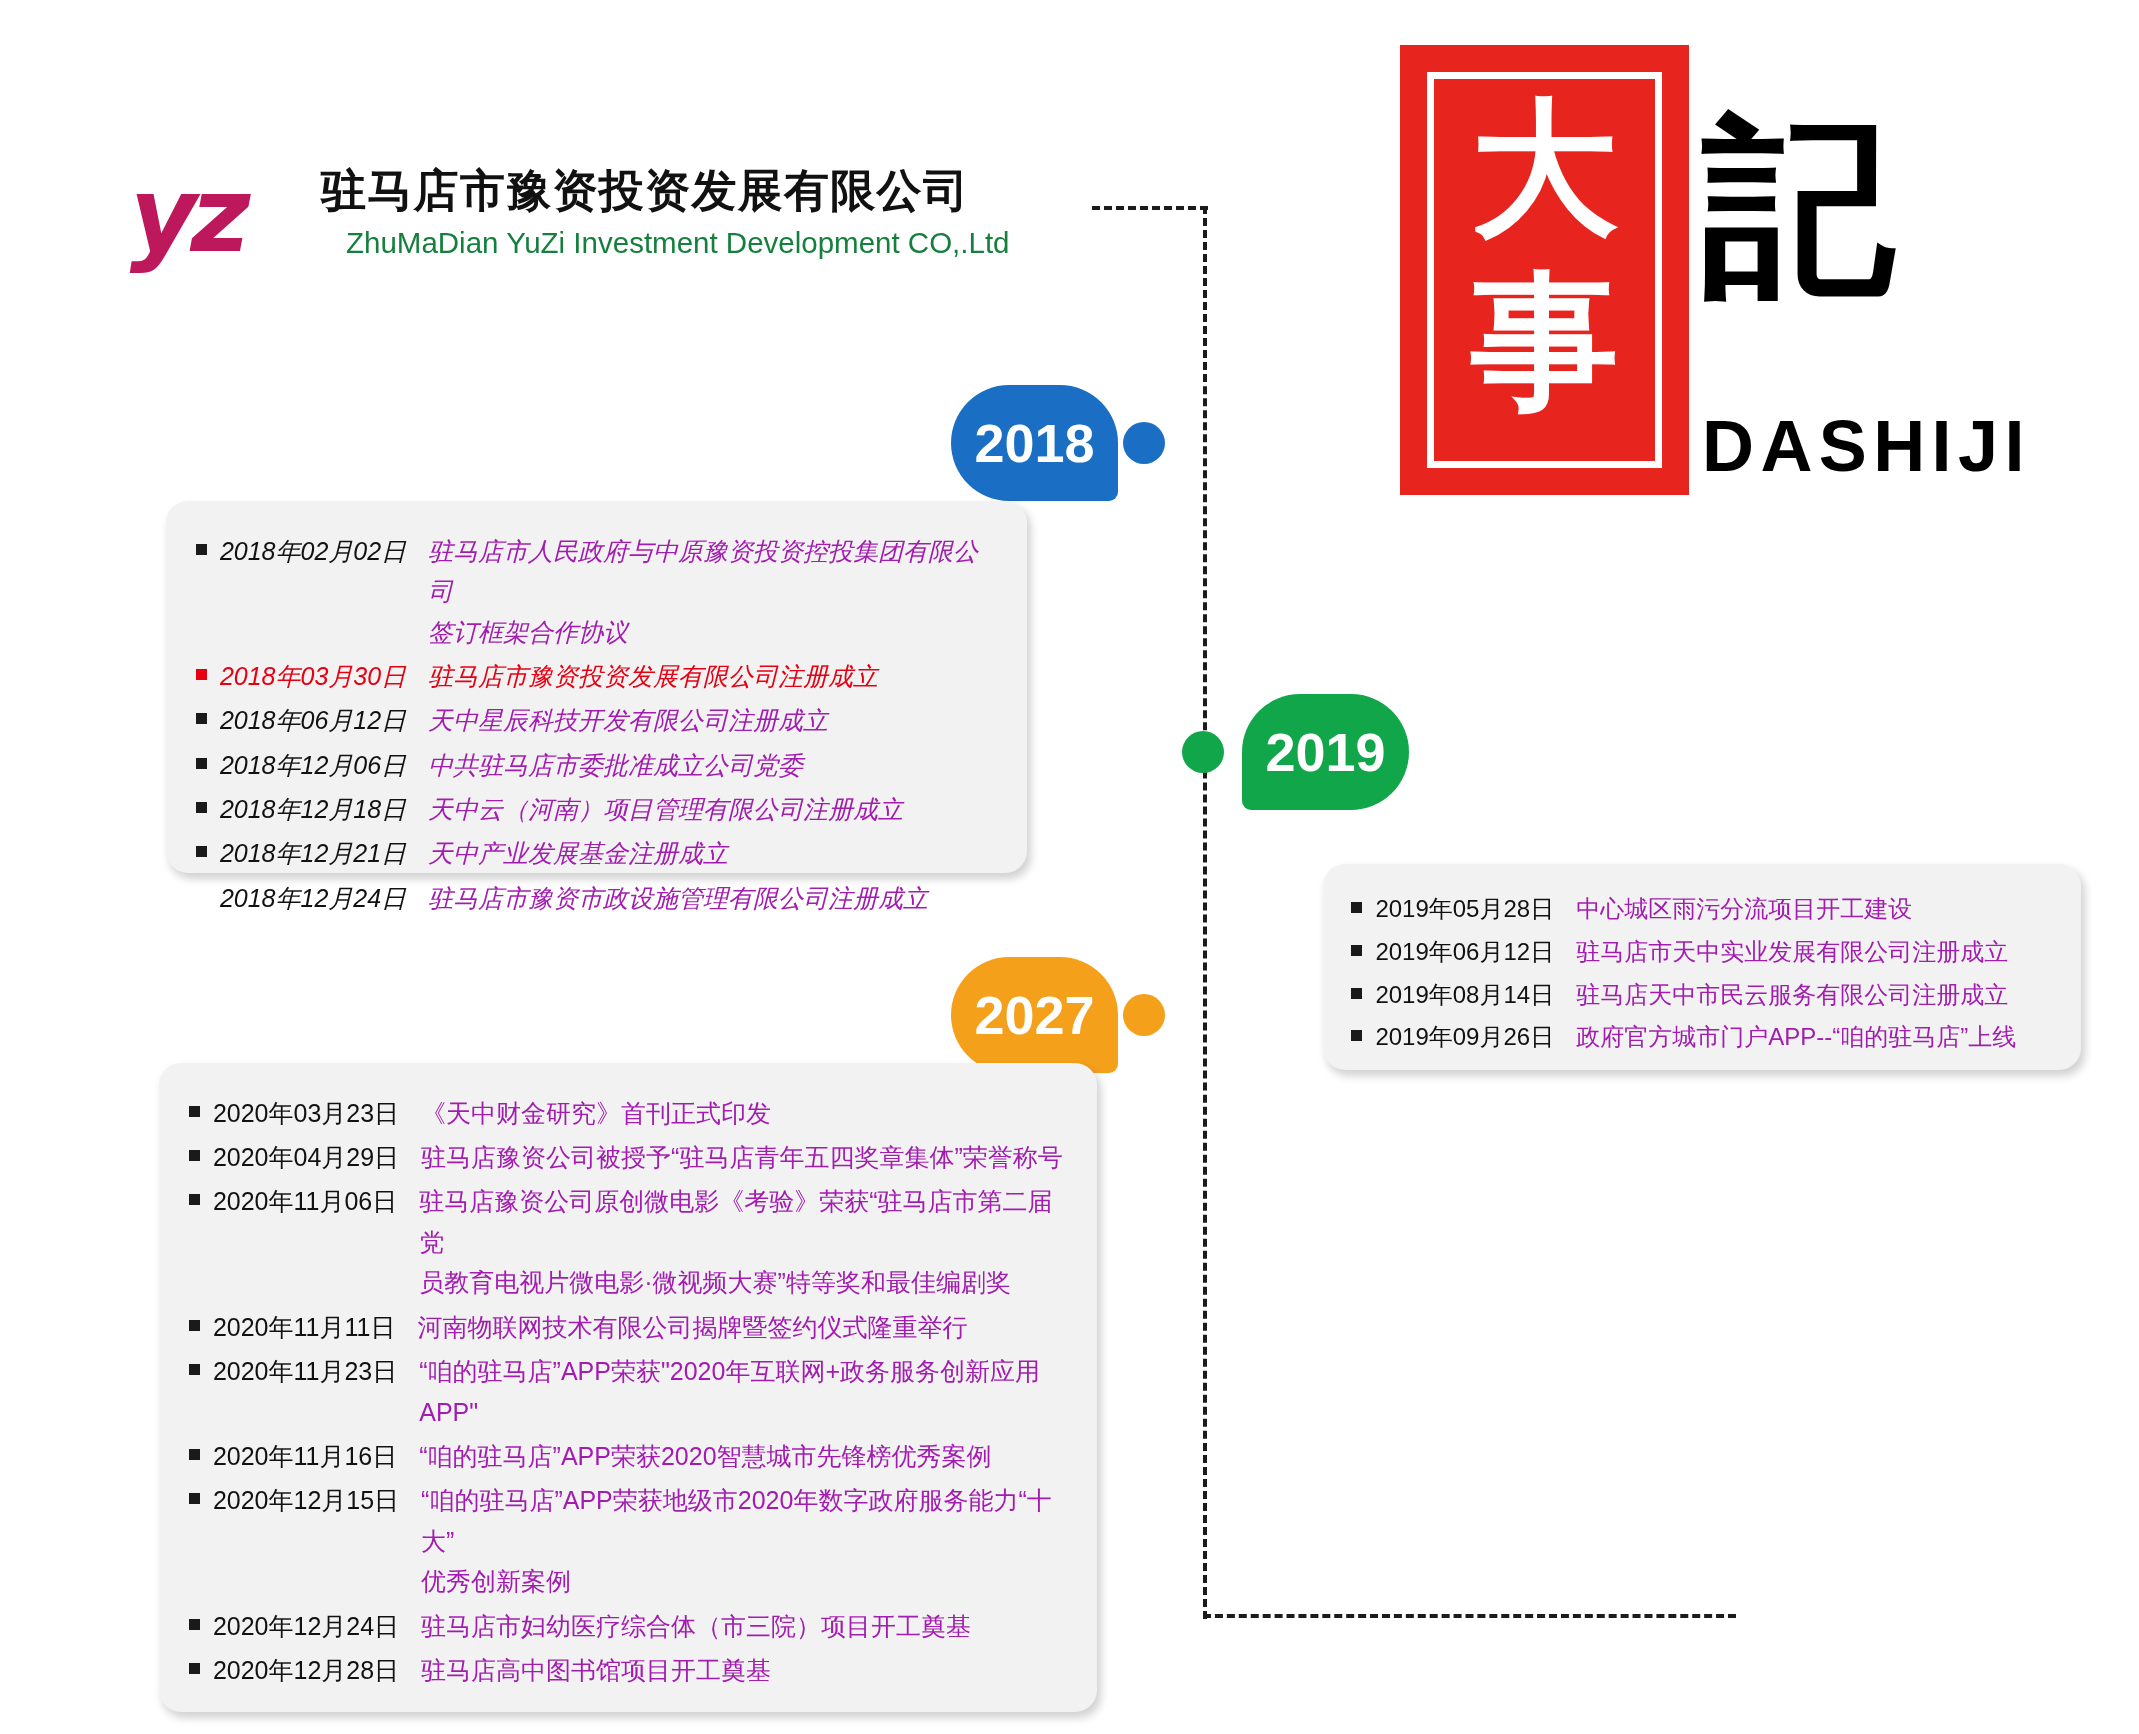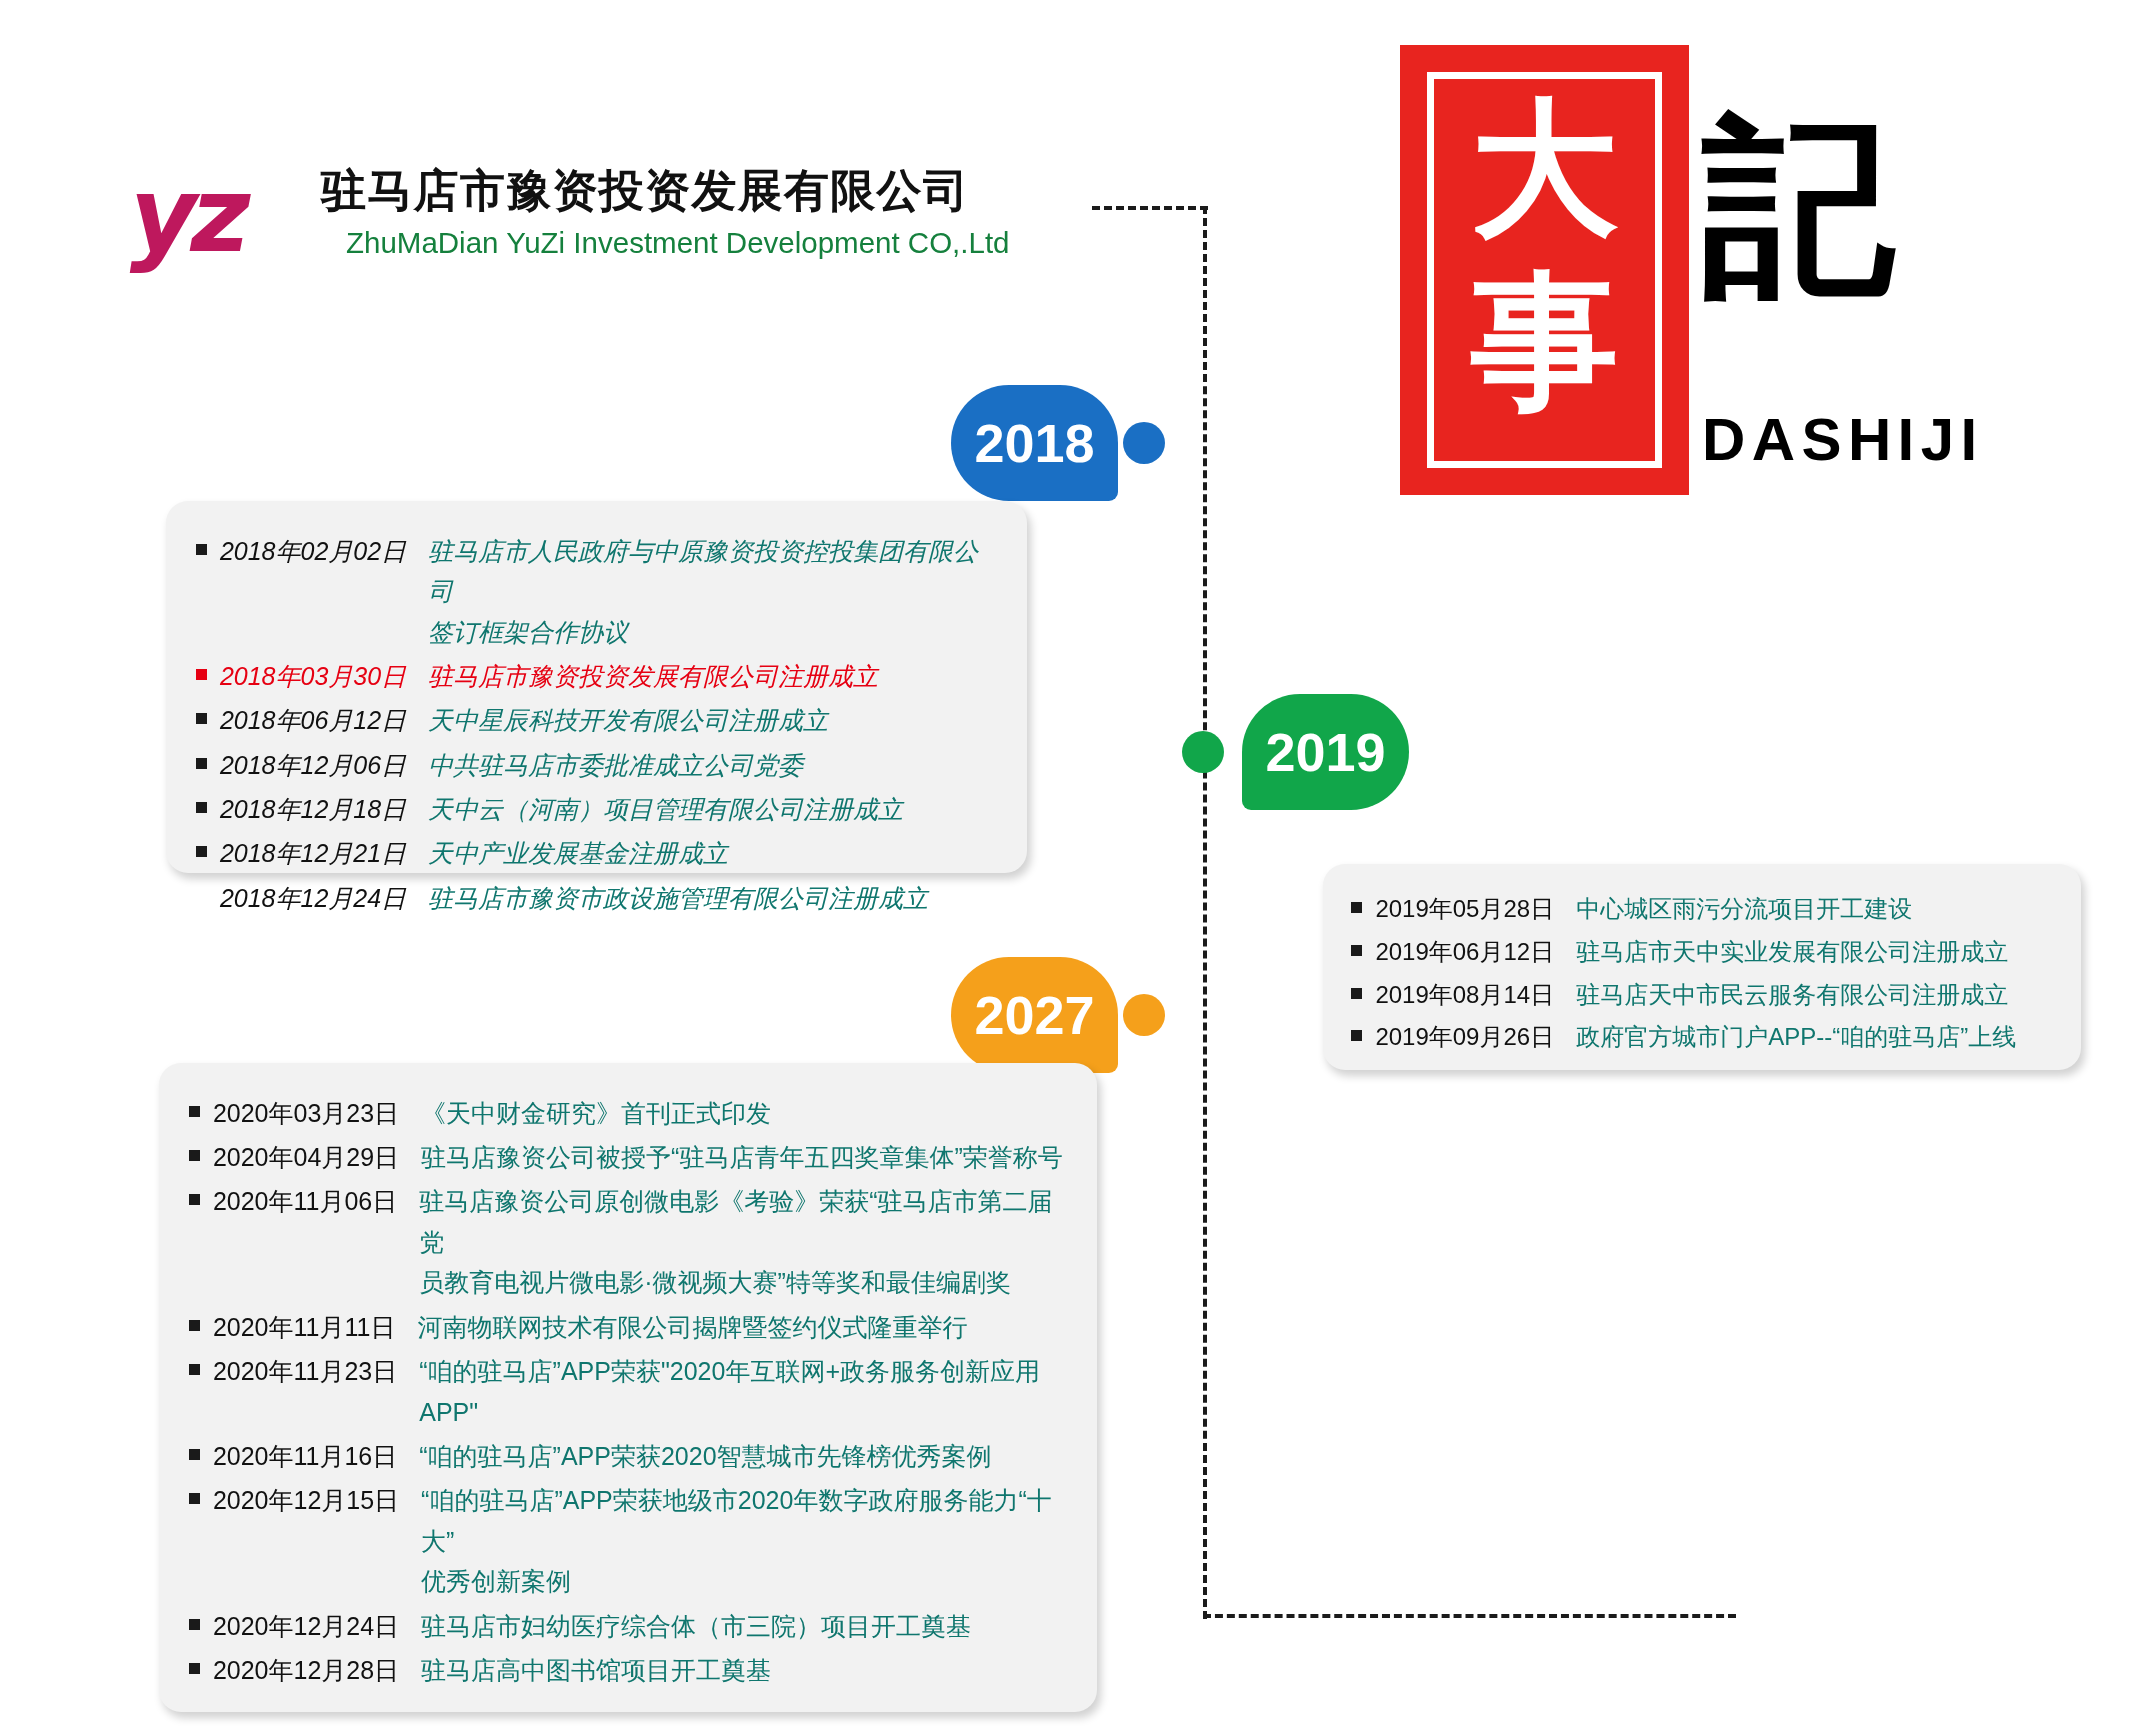--- a/index.html
+++ b/index.html
@@ -105,21 +105,21 @@
     font-size: 193px;
     font-weight: bold;
     color: #000000;
     font-family: "DejaVu Serif", "Liberation Serif", serif;
     line-height: 1;
   }
   #seal-pinyin {
     position: absolute;
     left: 302px;
     top: 360px;
-    font-size: 60px;
+    font-size: 72px;
     font-weight: bold;
     letter-spacing: 6.4px;
     color: #000000;
   }
 
   
   .dash-seg { position: absolute; }
   #dash-horizontal-top {
     left: 1092px; top: 206px; width: 116px; height: 0;
     border-top: 4.5px dashed #1b1b1b;
@@ -220,21 +220,21 @@
   .bullet.blank i { background: transparent; }
   .ev-date {
     flex: 0 0 auto;
     font-size: 25px;
     color: #111111;
     white-space: nowrap;
     margin-right: 22px;
   }
   .ev-text {
     font-size: 25px;
-    color: #0f766e;
+    color: #a21caf;
   }
   .event-row.highlight .ev-date,
   .event-row.highlight .ev-text { color: #e60012; }
 
   .ev-text .cont {
     display: block;
   }
 
   #card-2019 .ev-date, #card-2019 .ev-text { font-size: 24px; }
   #card-2019 .bullet { margin-top: 12.2px; }

